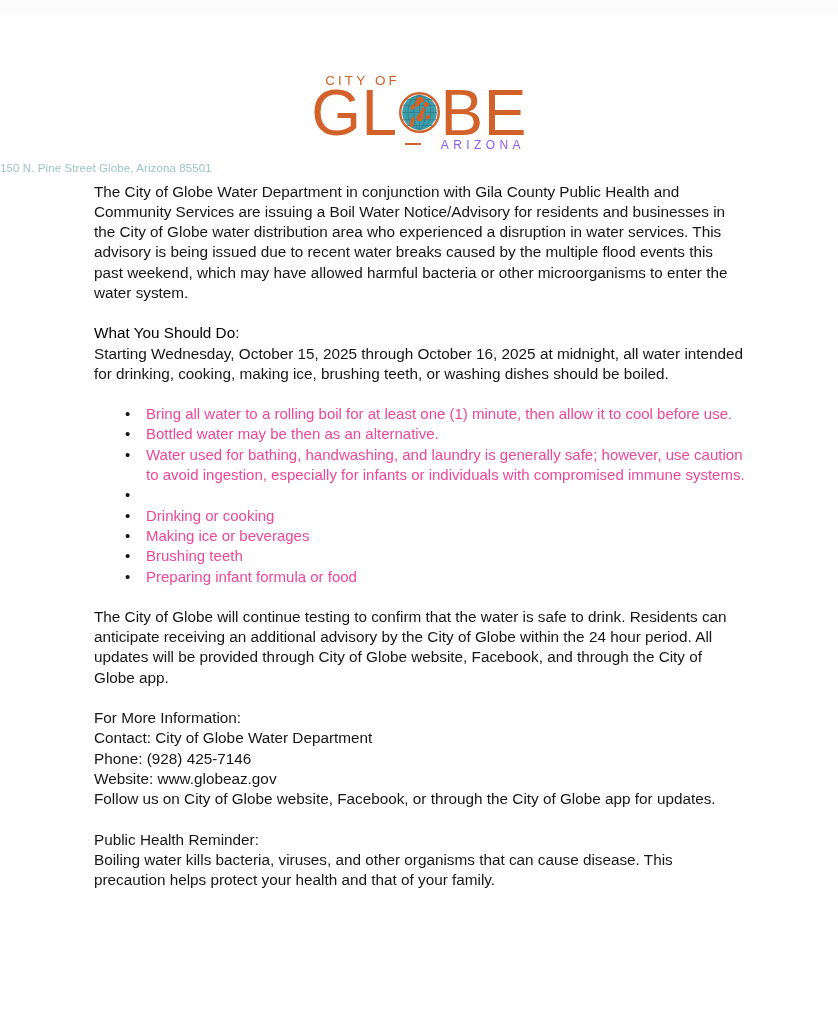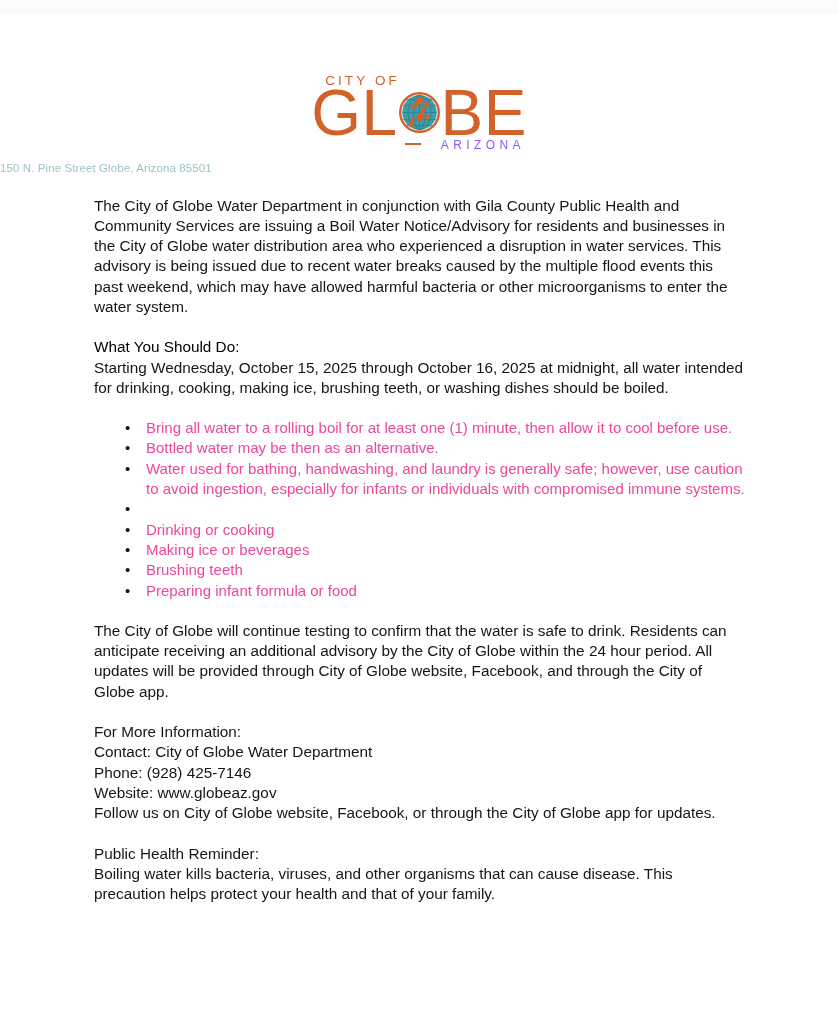--- a/index.html
+++ b/index.html
@@ -96,21 +96,21 @@
     color: #9DC3C8;
     font-size: 11.5px;
     text-align: left;
     margin-top: 11px;
     letter-spacing: 0.1px;
   }
 
   
   .body-wrap {
     padding: 0 92px 0 94px;
-    margin-top: 22px;
+    margin-top: 8px;
   }
   p.para {
     margin: 0;
     font-size: 15.3px;
     line-height: 20.3px;
     color: #161616;
   }
   .heading {
     margin: 0;
     font-size: 15.3px;

